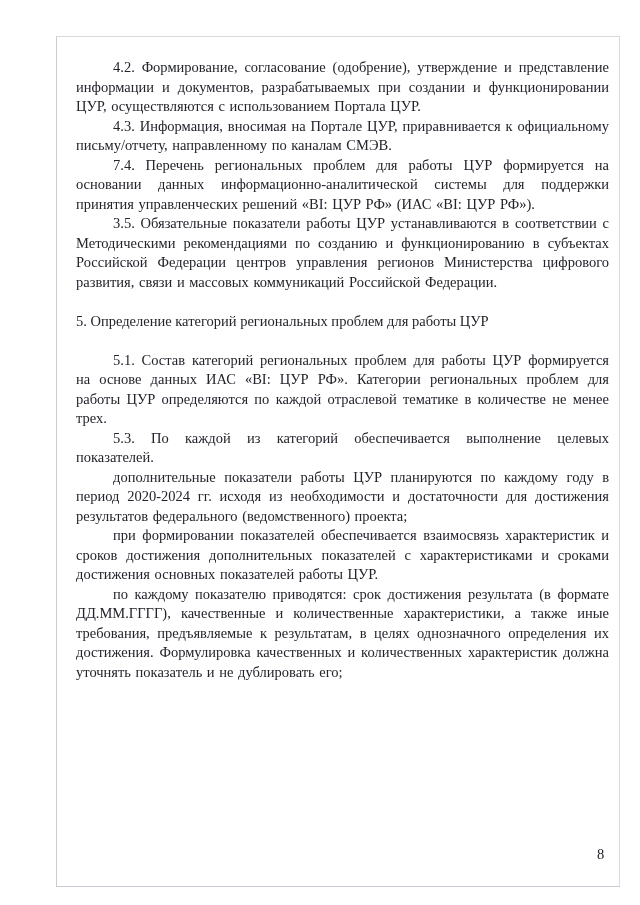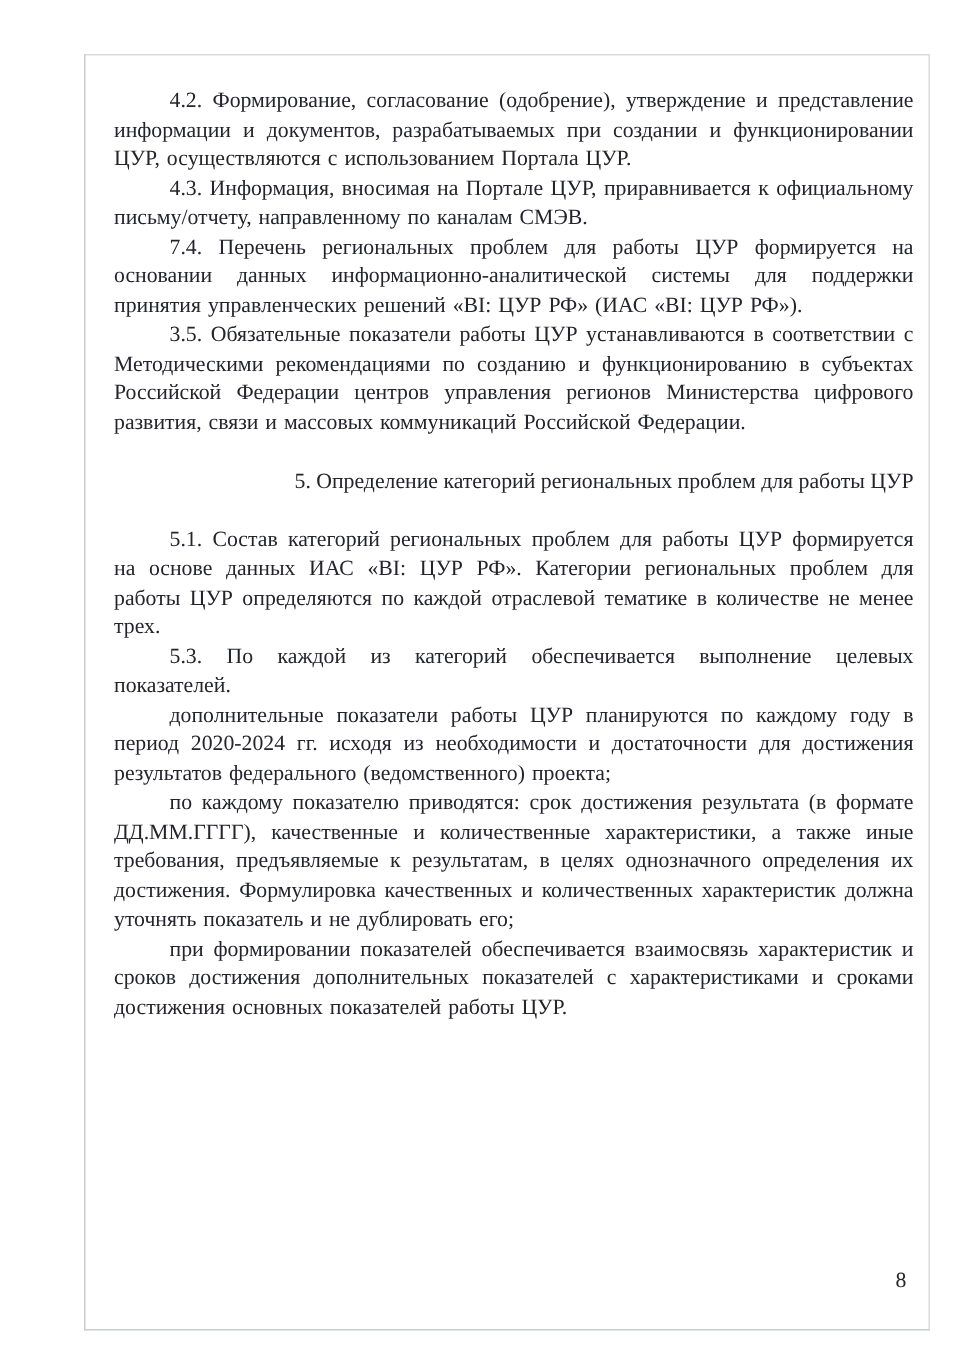--- a/index.html
+++ b/index.html
@@ -35,21 +35,21 @@
     font-size: 14.5px;
     line-height: 19.5px;
     text-align: justify;
   }
   .content p {
     margin: 0;
     text-indent: 37px;
     word-spacing: 1px;
   }
   .section-heading {
-    text-align: right;
+    text-align: left;
     text-indent: 0 !important;
     word-spacing: 0 !important;
     margin: 19.5px 0 19.5px 0 !important;
   }
   .page-number {
     position: absolute;
     left: 597px;
     top: 846px;
     color: #23242c;
     font-size: 14.5px;
@@ -64,17 +64,17 @@
   <p>4.2. Формирование, согласование (одобрение), утверждение и представление информации и документов, разрабатываемых при создании и функционировании ЦУР, осуществляются с использованием Портала ЦУР.</p>
   <p>4.3. Информация, вносимая на Портале ЦУР, приравнивается к официальному письму/отчету, направленному по каналам СМЭВ.</p>
   <p>7.4. Перечень региональных проблем для работы ЦУР формируется на основании данных информационно-аналитической системы для поддержки принятия управленческих решений «BI: ЦУР РФ» (ИАС «BI: ЦУР РФ»).</p>
   <p>3.5. Обязательные показатели работы ЦУР устанавливаются в соответствии с Методическими рекомендациями по созданию и функционированию в субъектах Российской Федерации центров управления регионов Министерства цифрового развития, связи и массовых коммуникаций Российской Федерации.</p>
 
   <p class="section-heading">5. Определение категорий региональных проблем для работы ЦУР</p>
 
   <p>5.1. Состав категорий региональных проблем для работы ЦУР формируется на основе данных ИАС «BI: ЦУР РФ». Категории региональных проблем для работы ЦУР определяются по каждой отраслевой тематике в количестве не менее трех.</p>
   <p>5.3. По каждой из категорий обеспечивается выполнение целевых показателей.</p>
   <p>дополнительные показатели работы ЦУР планируются по каждому году в период 2020-2024 гг. исходя из необходимости и достаточности для достижения результатов федерального (ведомственного) проекта;</p>
+  <p>при формировании показателей обеспечивается взаимосвязь характеристик и сроков достижения дополнительных показателей с характеристиками и сроками достижения основных показателей работы ЦУР.</p>
   <p>по каждому показателю приводятся: срок достижения результата (в формате ДД.ММ.ГГГГ), качественные и количественные характеристики, а также иные требования, предъявляемые к результатам, в целях однозначного определения их достижения. Формулировка качественных и количественных характеристик должна уточнять показатель и не дублировать его;</p>
-  <p>при формировании показателей обеспечивается взаимосвязь характеристик и сроков достижения дополнительных показателей с характеристиками и сроками достижения основных показателей работы ЦУР.</p>
 </div>
 
 <div class="page-number">8</div>
 
 </body></html>

